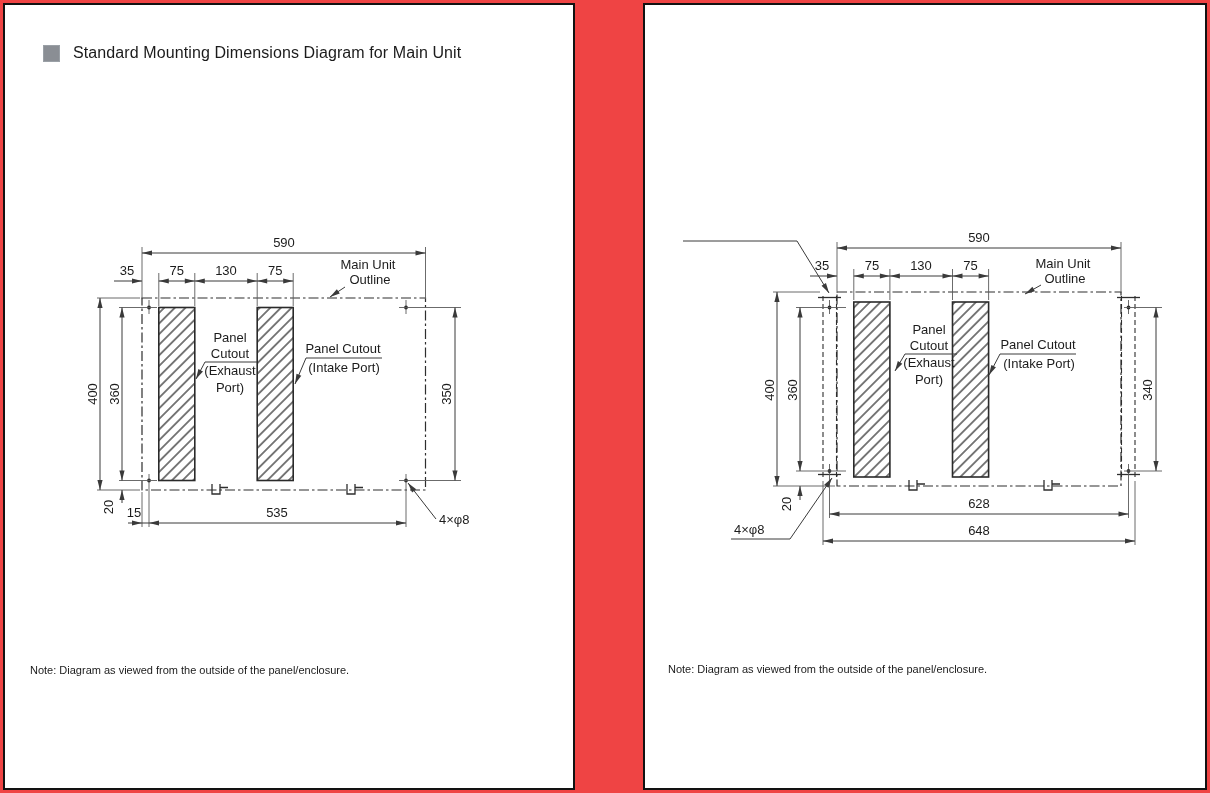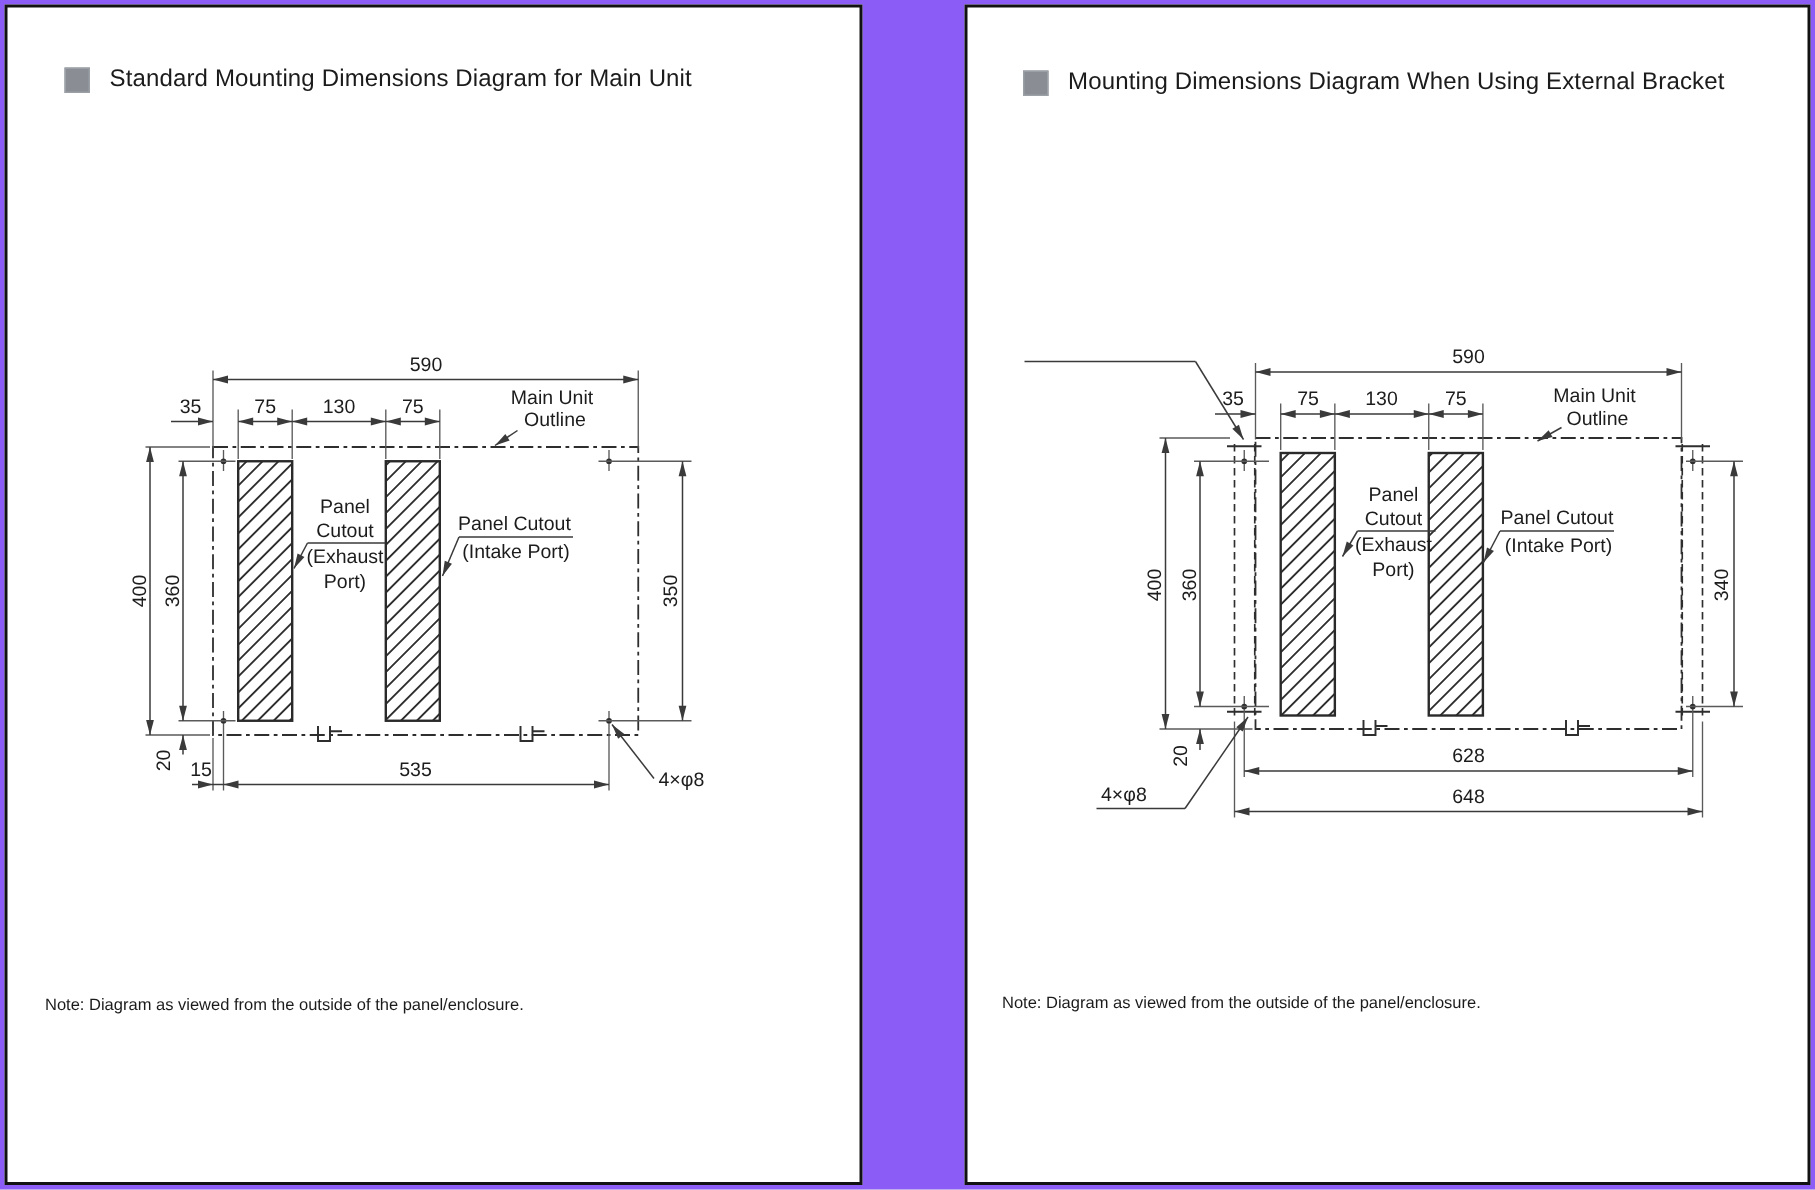--- a/index.html
+++ b/index.html
@@ -1,16 +1,16 @@
 <!DOCTYPE html>
 <html><head>
 <meta charset="utf-8">
 <style>
   html,body{margin:0;padding:0;background:#e9e9e9;}
-  .page{position:relative;width:1210px;height:793px;background:#8b5cf6;overflow:hidden;
+  .page{position:relative;width:1210px;height:793px;background:#ef4444;overflow:hidden;
         font-family:"Liberation Sans",sans-serif;}
   .panel{position:absolute;top:3px;height:783px;background:#fff;border:2px solid #121212;}
   .panel.left{left:3px;width:568px;}
   .panel.right{left:643px;width:560px;}
   .title-row{position:absolute;display:flex;align-items:center;gap:13px;}
   .title-sq{width:15px;height:15px;background:#8a8e94;border:1px solid #9aa0a6;flex:0 0 auto;}
   .title-text{font-size:16px;color:#1b1b1b;letter-spacing:.1px;white-space:nowrap;}
   .note-text{position:absolute;font-size:11px;color:#1b1b1b;white-space:nowrap;}
   svg.overlay{position:absolute;left:0;top:0;pointer-events:none;}
   .geo{stroke:#2e2e2e;stroke-width:1.3;fill:none;}
@@ -30,24 +30,20 @@
 <div class="page">
 
   <div class="panel left"></div>
   <div class="panel right"></div>
 
   <div class="title-row" style="left:43px;top:44px;">
     <span class="title-sq"></span>
     <span class="title-text">Standard Mounting Dimensions Diagram for Main Unit</span>
   </div>
 
-  <div class="title-row" style="left:682px;top:46px;">
-    <span class="title-sq"></span>
-    <span class="title-text">Mounting Dimensions Diagram When Using External Bracket</span>
-  </div>
 
   <div class="note-text" style="left:30px;top:664px;">Note: Diagram as viewed from the outside of the panel/enclosure.</div>
   <div class="note-text" style="left:668px;top:663px;">Note: Diagram as viewed from the outside of the panel/enclosure.</div>
 
   <svg class="overlay" width="1210" height="793" viewBox="0 0 1210 793">
     <defs>
       <marker id="arr" viewBox="0 0 12 8" refX="11" refY="4" markerWidth="12" markerHeight="8" markerUnits="userSpaceOnUse" orient="auto-start-reverse">
         <path d="M11,4 L1,1.4 L1,6.6 Z" fill="#3a3a3a"></path>
       </marker>
       <pattern id="hat" width="7.5" height="7.5" patternUnits="userSpaceOnUse" patternTransform="rotate(-45)">

